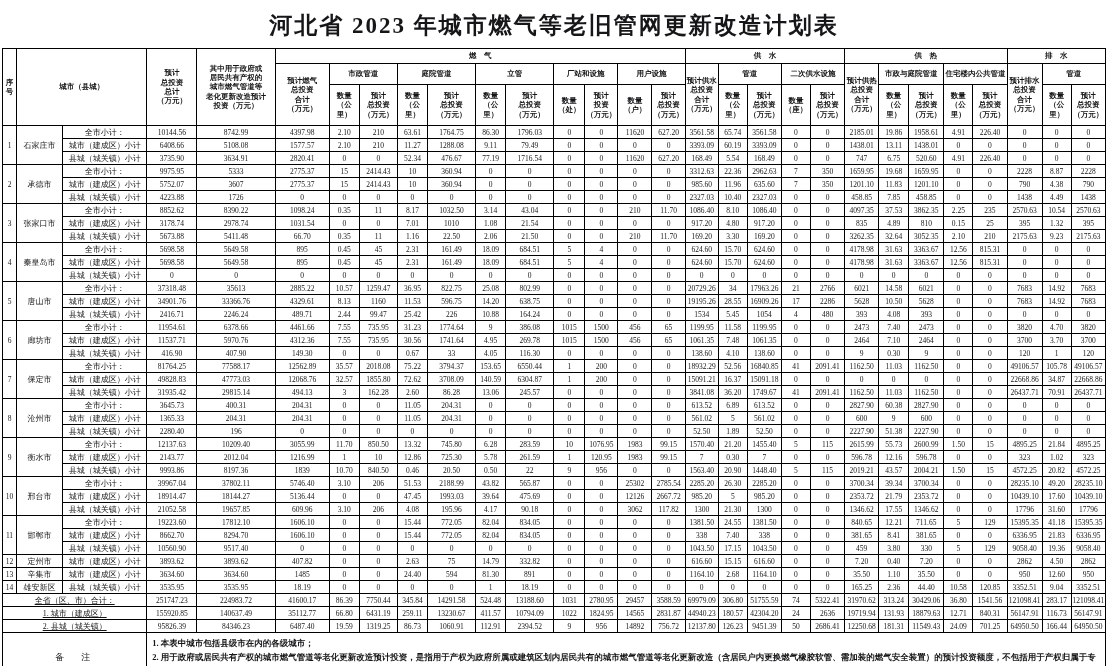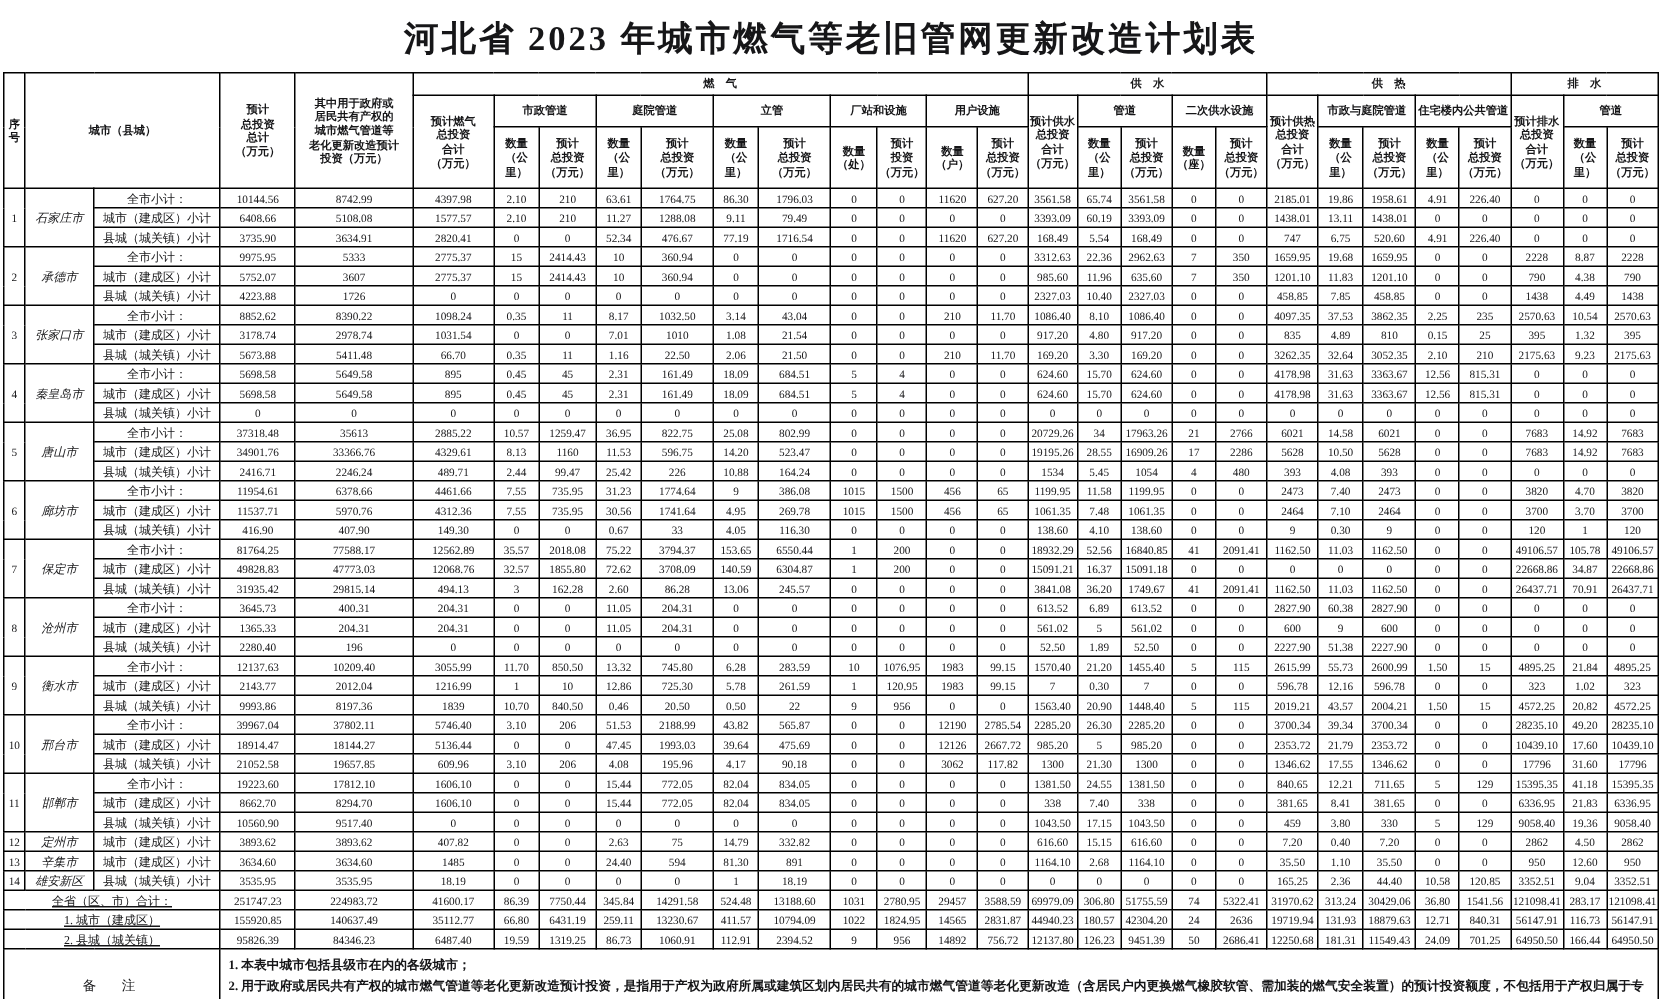--- a/index.html
+++ b/index.html
@@ -9,21 +9,21 @@
          letter-spacing:2px;padding:10px 0 7px 0;}
   table{border-collapse:collapse;table-layout:fixed;width:1104px;margin:0 auto;
         border:1.5px solid #000;}
   th,td{border:1px solid #000;padding:0;text-align:center;vertical-align:middle;
         font-size:7.5px;overflow:hidden;}
   thead th{font-weight:bold;white-space:pre-line;line-height:1.25;padding:1px 0;margin-left:28px;}
   tr.h1 th{height:12px;}
   tr.h2 th{height:18px;}
   tr.h3 th{height:38px;}
   tbody td{height:12px;line-height:11px;white-space:nowrap;}
-  td.city{font-size:8px;font-style:italic;}
+  td.city{font-size:8px;}
   td.rlabel{font-size:8px;}
   td.tlabel{font-size:8px;text-decoration:underline;}
   td.nlabel{font-size:9px;letter-spacing:4px;}
   td.ntext{text-align:left;white-space:normal;height:auto;line-height:1.65;
            font-size:8.5px;padding:3px 5px;}
   td.ntext div{white-space:normal;font-weight:bold;}
 </style>
 </head>
 <body>
 
@@ -552,21 +552,21 @@
       <tr>
         <td class="rlabel">城市（建成区）小计</td>
         <td>34901.76</td>
         <td>33366.76</td>
         <td>4329.61</td>
         <td>8.13</td>
         <td>1160</td>
         <td>11.53</td>
         <td>596.75</td>
         <td>14.20</td>
-        <td>523.47</td>
+        <td>638.75</td>
         <td>0</td>
         <td>0</td>
         <td>0</td>
         <td>0</td>
         <td>19195.26</td>
         <td>28.55</td>
         <td>16909.26</td>
         <td>17</td>
         <td>2286</td>
         <td>5628</td>
@@ -971,21 +971,21 @@
         <td>37802.11</td>
         <td>5746.40</td>
         <td>3.10</td>
         <td>206</td>
         <td>51.53</td>
         <td>2188.99</td>
         <td>43.82</td>
         <td>565.87</td>
         <td>0</td>
         <td>0</td>
-        <td>12190</td>
+        <td>25302</td>
         <td>2785.54</td>
         <td>2285.20</td>
         <td>26.30</td>
         <td>2285.20</td>
         <td>0</td>
         <td>0</td>
         <td>3700.34</td>
         <td>39.34</td>
         <td>3700.34</td>
         <td>0</td>

